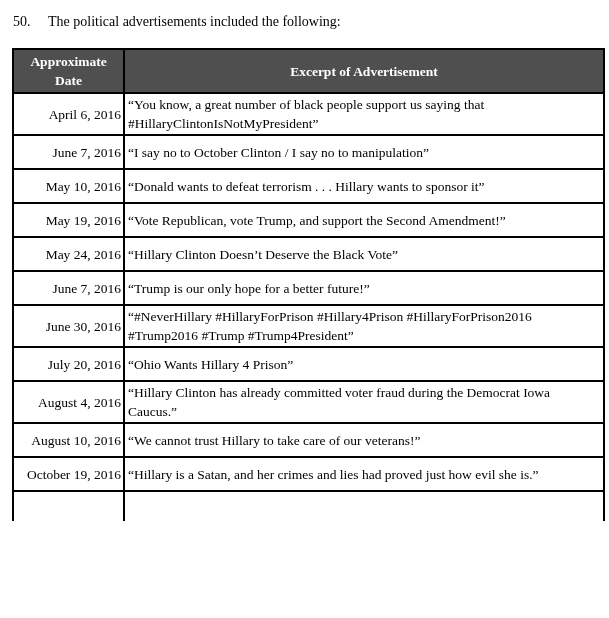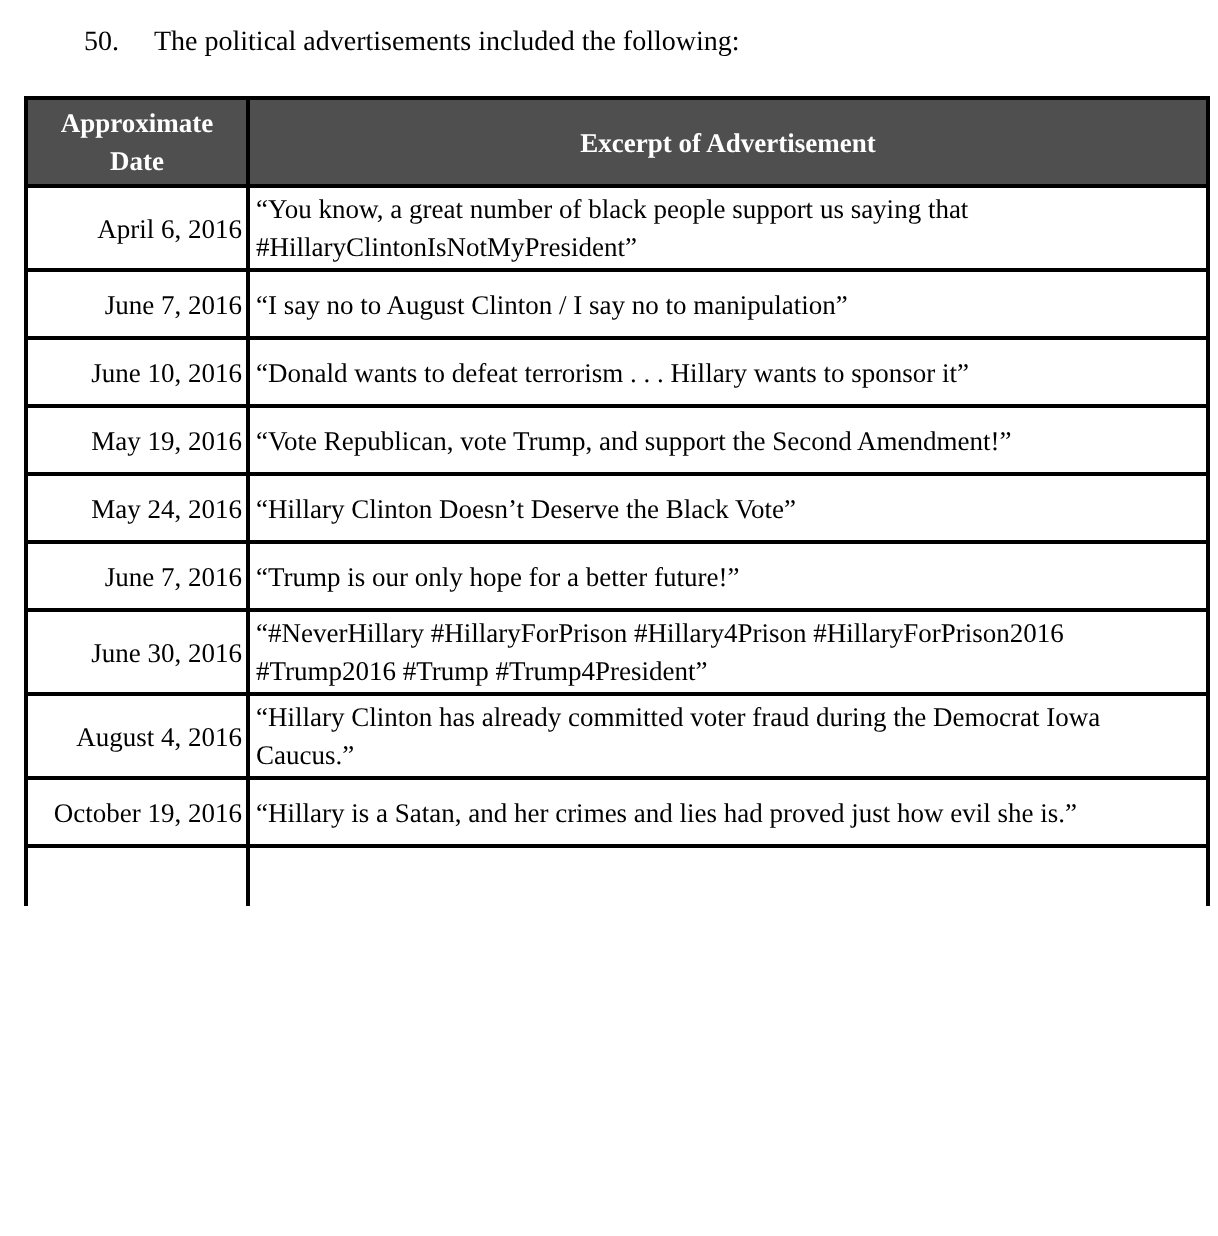--- a/index.html
+++ b/index.html
@@ -16,21 +16,21 @@
     color: var(--body-text);
   }
   .page {
     position: relative;
     width: 609px;
     height: 618px;
     background: var(--page-bg);
     overflow: hidden;
   }
   .intro {
-    padding: 13px 0 0 42px;
+    padding: 13px 0 0 13px;
     font-size: 14px;
     line-height: 18px;
     white-space: nowrap;
   }
   .intro .para-num {
     display: inline-block;
     min-width: 35px;
   }
   table.ads {
     border-collapse: collapse;
@@ -92,26 +92,26 @@
     </thead>
     <tbody>
 
         <tr>
           <td class="date-cell">April 6, 2016</td>
           <td class="excerpt-cell">“You know, a great number of black people support us saying that #HillaryClintonIsNotMyPresident”</td>
         </tr>
 
         <tr>
           <td class="date-cell">June 7, 2016</td>
-          <td class="excerpt-cell">“I say no to August Clinton / I say no to manipulation”</td>
+          <td class="excerpt-cell">“I say no to October Clinton / I say no to manipulation”</td>
         </tr>
 
 
         <tr>
-          <td class="date-cell">June 10, 2016</td>
+          <td class="date-cell">May 10, 2016</td>
           <td class="excerpt-cell">“Donald wants to defeat terrorism . . . Hillary wants to sponsor it”</td>
         </tr>
 
         <tr>
           <td class="date-cell">May 19, 2016</td>
           <td class="excerpt-cell">“Vote Republican, vote Trump, and support the Second Amendment!”</td>
         </tr>
 
         <tr>
           <td class="date-cell">May 24, 2016</td>
@@ -121,26 +121,34 @@
         <tr>
           <td class="date-cell">June 7, 2016</td>
           <td class="excerpt-cell">“Trump is our only hope for a better future!”</td>
         </tr>
 
         <tr>
           <td class="date-cell">June 30, 2016</td>
           <td class="excerpt-cell">“#NeverHillary #HillaryForPrison #Hillary4Prison #HillaryForPrison2016 #Trump2016 #Trump #Trump4President”</td>
         </tr>
 
+        <tr>
+          <td class="date-cell">July 20, 2016</td>
+          <td class="excerpt-cell">“Ohio Wants Hillary 4 Prison”</td>
+        </tr>
 
         <tr>
           <td class="date-cell">August 4, 2016</td>
           <td class="excerpt-cell">“Hillary Clinton has already committed voter fraud during the Democrat Iowa Caucus.”</td>
         </tr>
 
+        <tr>
+          <td class="date-cell">August 10, 2016</td>
+          <td class="excerpt-cell">“We cannot trust Hillary to take care of our veterans!”</td>
+        </tr>
 
 
         <tr>
           <td class="date-cell">October 19, 2016</td>
           <td class="excerpt-cell">“Hillary is a Satan, and her crimes and lies had proved just how evil she is.”</td>
         </tr>
       </tbody>
     <tbody>
       <tr class="partial-row">
         <td class="date-cell"></td>

